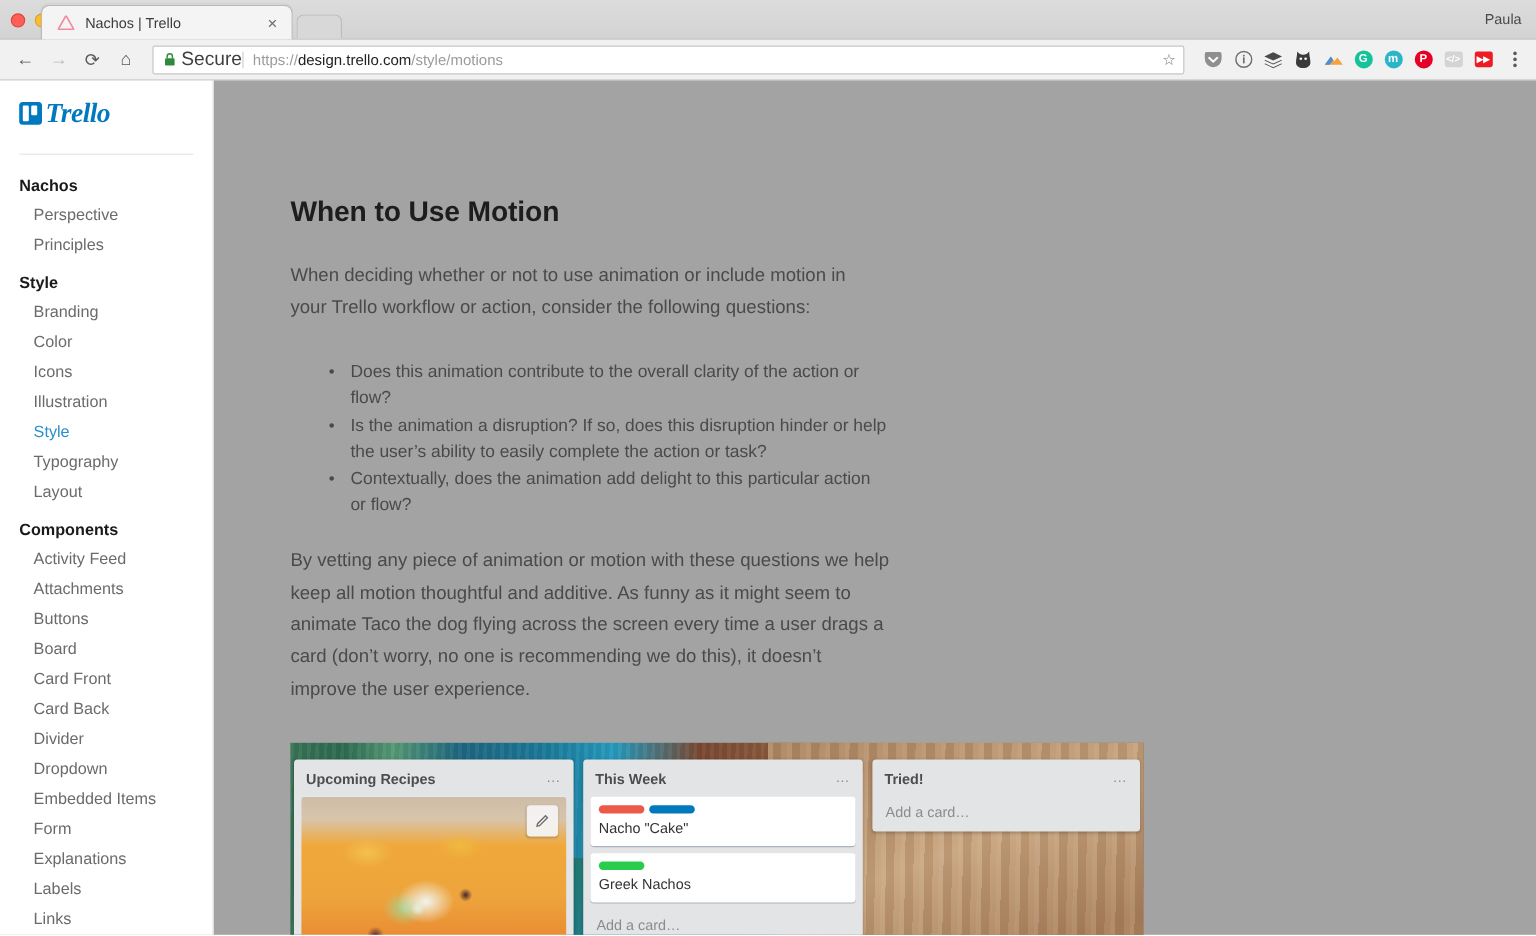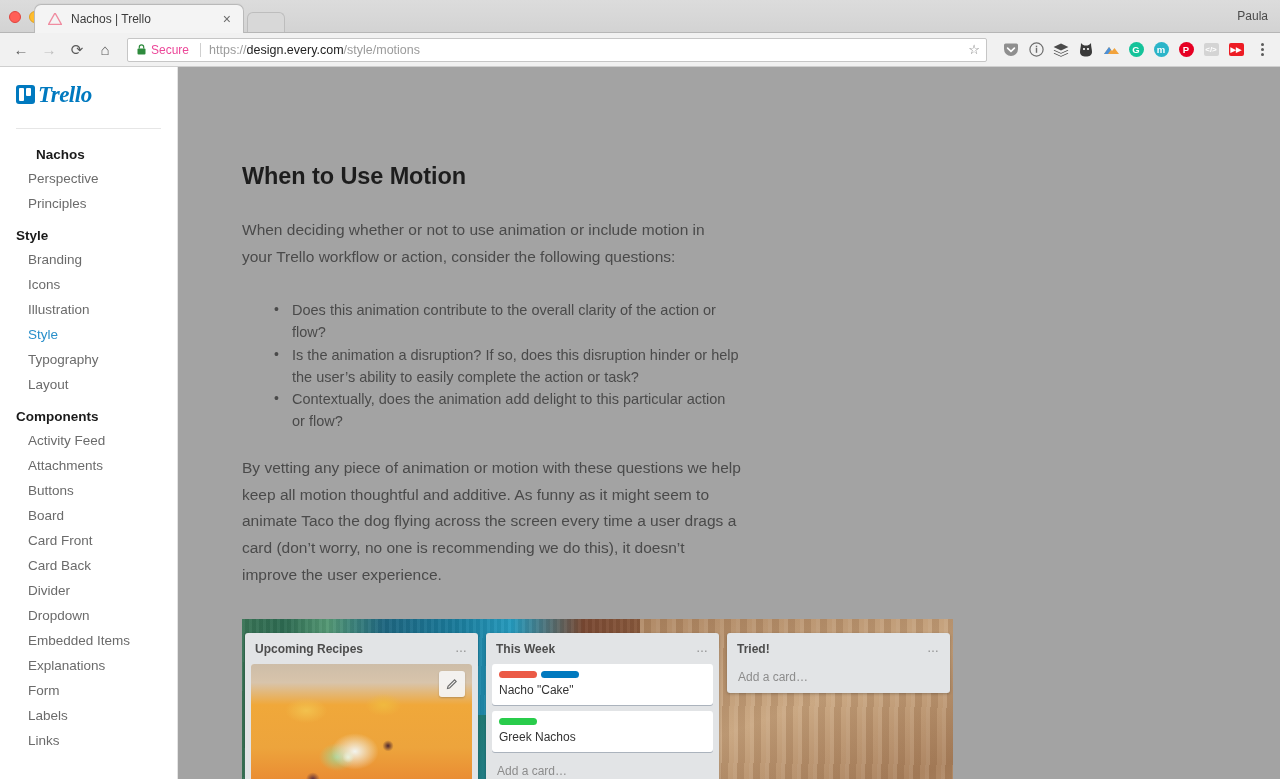--- a/index.html
+++ b/index.html
@@ -79,21 +79,21 @@
   .omnibox {
     flex: 1; height: 24px; margin: 0 7px;
     background: #ffffff;
     border: 1px solid #c6c6c6;
     border-radius: 2px;
     display: flex; align-items: center;
     padding: 0 6px 0 9px;
     min-width: 0;
   }
   .lockicon { margin-right: 5px; display: flex; align-items: center; }
-  .secure-label { font-size: 12px; color: #ec4899; margin-right: 11px; white-space: nowrap; }
+  .secure-label { font-size: 16px; color: #404040; margin-right: 0; white-space: nowrap; }
   .url-sep { width: 1px; height: 14px; background: #cfcfcf; margin-right: 8px; }
   .urltext { font-size: 12.5px; color: #9b9b9b; white-space: nowrap; overflow: hidden; }
   .urltext .host { color: #222222; }
   .star { margin-left: auto; color: #7b7b7b; font-size: 13px; padding-left: 6px; }
 
   .ext-icons { display: flex; align-items: center; gap: 1px; margin-left: 5px; }
   .ext {
     width: 24px; height: 24px;
     display: flex; align-items: center; justify-content: center;
     font-size: 12px; color: #5b5b5b;
@@ -143,21 +143,21 @@
     font-size: 23px; letter-spacing: -0.5px; color: #0079bf;
     line-height: 1;
   }
   .side-divider { height: 1px; background: #e6e6e6; margin: 13px 16px 0 16px; }
 
   .nav { padding: 14px 0 0 0; }
   .nav-group-title {
     font-size: 13.5px; font-weight: bold; color: #1a1a1a;
     padding: 4px 16px; margin-top: 8px;
   }
-  .nav-group-title:first-child { margin-top: 0; margin-left: 20px; }
+  .nav-group-title:first-child { margin-top: 0; }
   .nav-item {
     font-size: 13.5px; color: #6b6b6b;
     padding: 5px 16px 5px 28px;
     cursor: default;
   }
   .nav-item.active { color: #298fca; }
 
   .content {
     flex: 1; padding: 96px 0 0 64px;
     position: relative; overflow: hidden;
@@ -310,21 +310,21 @@
 
     <div class="omnibox">
       <span class="lockicon">
         <svg width="9" height="11" viewBox="0 0 9 11">
           <rect x="0.5" y="4.5" width="8" height="6" rx="1" fill="#2e8b3d"></rect>
           <path d="M2.3 4.5 V3 a2.2 2.2 0 0 1 4.4 0 V4.5" fill="none" stroke="#2e8b3d" stroke-width="1.2"></path>
         </svg>
       </span>
       <span class="secure-label">Secure</span>
       <span class="url-sep"></span>
-      <span class="urltext"><span>https://</span><span class="host">design.every.com</span><span>/style/motions</span></span>
+      <span class="urltext"><span>https://</span><span class="host">design.trello.com</span><span>/style/motions</span></span>
       <span class="star">☆</span>
     </div>
 
     <div class="ext-icons">
       <div class="ext">
         <svg width="16" height="14" viewBox="0 0 16 14">
             <path d="M1 2 a1.6 1.6 0 0 1 1.6-1.6 h10.8 A1.6 1.6 0 0 1 15 2 v4 a7 7 0 0 1-14 0z" fill="#8f8f8f"></path>
             <path d="M4.6 5.2 L8 8.4 L11.4 5.2" fill="none" stroke="#fff" stroke-width="1.7" stroke-linecap="round"></path>
           </svg>
       </div>
@@ -390,37 +390,38 @@
           <span class="logo-text">Trello</span>
         </div>
       </div>
       <div class="side-divider"></div>
       <nav class="nav" id="sidebar-nav">
           <div class="nav-group-title">Nachos</div>
           <div class="nav-item"><span>Perspective</span></div>
           <div class="nav-item"><span>Principles</span></div>
           <div class="nav-group-title">Style</div>
           <div class="nav-item"><span>Branding</span></div>
+          <div class="nav-item"><span>Color</span></div>
           <div class="nav-item"><span>Icons</span></div>
           <div class="nav-item"><span>Illustration</span></div>
           <div class="nav-item active"><span>Style</span></div>
           <div class="nav-item"><span>Typography</span></div>
           <div class="nav-item"><span>Layout</span></div>
           <div class="nav-group-title">Components</div>
           <div class="nav-item"><span>Activity Feed</span></div>
           <div class="nav-item"><span>Attachments</span></div>
           <div class="nav-item"><span>Buttons</span></div>
           <div class="nav-item"><span>Board</span></div>
           <div class="nav-item"><span>Card Front</span></div>
           <div class="nav-item"><span>Card Back</span></div>
           <div class="nav-item"><span>Divider</span></div>
           <div class="nav-item"><span>Dropdown</span></div>
           <div class="nav-item"><span>Embedded Items</span></div>
+          <div class="nav-item"><span>Form</span></div>
           <div class="nav-item"><span>Explanations</span></div>
-          <div class="nav-item"><span>Form</span></div>
           <div class="nav-item"><span>Labels</span></div>
           <div class="nav-item"><span>Links</span></div>
           <div class="nav-item"></div>
         </nav>
     </aside>
 
     <main class="content">
       <div class="content-inner">
         <h1 class="page-title">When to Use Motion</h1>
         <p class="para">When deciding whether or not to use animation or include motion in your Trello workflow or action, consider the following questions:</p>

